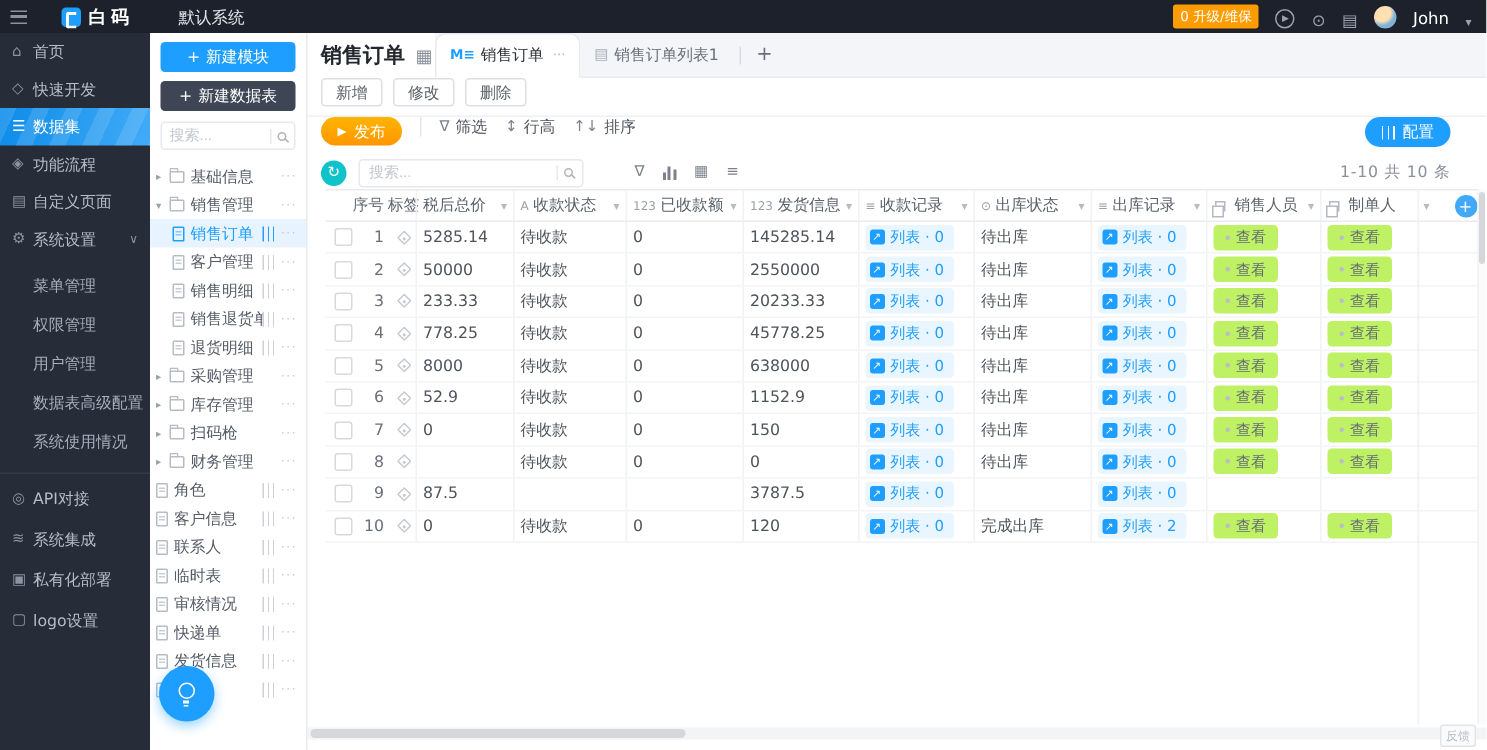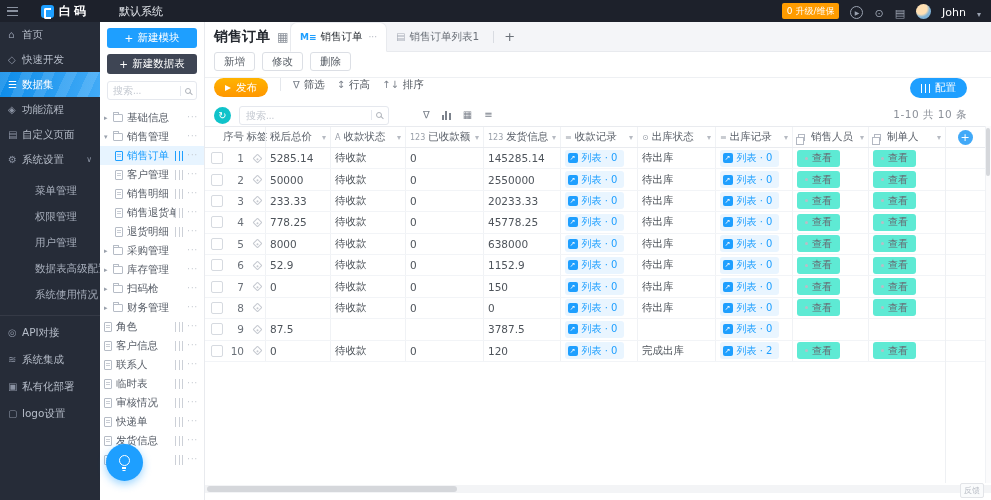--- a/index.html
+++ b/index.html
@@ -25,21 +25,21 @@
   .caret{color:#9aa2b0;font-size:8px}
   
   .sidebar{position:absolute;top:22px;left:0;width:100px;bottom:0;background:#262c38;color:#b6bdc9;overflow:hidden;z-index:20}
   .side-item{height:25px;display:flex;align-items:center;padding-left:8px;cursor:pointer}
   .s-glyph{width:14px;font-size:10px;color:#8b93a3;flex:none}
   .s-label{font-size:10.5px;white-space:nowrap}
   .side-item.active{background:repeating-linear-gradient(115deg,rgba(255,255,255,.12) 0 10px,rgba(255,255,255,0) 10px 20px),
                     linear-gradient(100deg,#0d8ce9,#42abf7);color:#fff}
   .side-item.active .s-glyph{color:#fff}
   .s-chev{margin-left:auto;margin-right:8px;font-size:8px;color:#8b93a3}
-  #side-sub{padding:6px 13px 4px}
+  #side-sub{padding:6px 0 4px}
   .side-subitem{height:26px;display:flex;align-items:center;padding-left:22px;font-size:10.5px;color:#a7aebb;cursor:pointer;white-space:nowrap}
   #side-bottom{border-top:1px solid rgba(255,255,255,.07);margin-top:3px;padding-top:3px}
   #side-bottom .side-item{height:27px}
   
   .panel{position:absolute;top:22px;left:100px;width:105px;bottom:0;background:#fff;border-right:1px solid #e8eaee;z-index:10}
   .p-btn{margin:6px 7px 0;height:20px;border-radius:3px;color:#fff;font-size:10.5px;display:flex;align-items:center;justify-content:center;cursor:pointer;white-space:nowrap}
   .p-btn.blue{background:#1e9fff}
   .p-btn.dark{background:#3e4554}
   .p-btn .plus{margin-right:4px}
   .p-search{margin:7px 7px 0;height:19px;border:1px solid #e5e8ee;border-radius:3px;display:flex;align-items:center;padding:0 5px;gap:4px}
@@ -93,38 +93,38 @@
   .icon-vsliders{width:9px;height:9px;background:repeating-linear-gradient(90deg,#fff 0 1px,transparent 1px 4px)}
   .m-toolbar2{height:22px;display:flex;align-items:center;padding-left:9px;gap:8px}
   .refresh{width:17px;height:17px;border-radius:50%;background:#10c3ca;color:#fff;display:flex;align-items:center;justify-content:center;font-size:10px;cursor:pointer;flex:none}
   .t2-search{width:150px;height:19px;border:1px solid #e5e8ee;border-radius:3px;display:flex;align-items:center;padding:0 6px;gap:4px}
   .t2-search input{border:none;outline:none;flex:1;font-size:10px;min-width:0;background:transparent}
   .t2-icons{display:flex;align-items:center;gap:12px;margin-left:26px;color:#7c828c}
   .icon-chart{display:flex;align-items:flex-end;gap:1.5px;height:9px}
   .icon-chart i{width:2px;background:#7c828c;display:block}
   .pag{margin-left:auto;margin-right:24px;color:#8b9099;font-size:10.5px;letter-spacing:.5px;white-space:nowrap}
   
-  .table{position:absolute;left:0;top:104px;right:6px}
+  .table{position:absolute;left:12px;top:104px;right:6px}
   .tgrid{display:grid;grid-template-columns:20px 24px 16px 65px 75px 78px 77px 77px 78px 77px 76px 77px 40px}
   #thead{height:22px;border-top:1px solid #e9ebef;border-bottom:1px solid #e9ebef;align-items:center;color:#5c626b;font-size:10.5px}
   .trow{height:21.4px;border-bottom:1px solid #f2f4f7;align-items:center;font-size:10.5px;color:#4e545b}
   .tc{display:flex;align-items:center;height:100%;white-space:nowrap}
   .tc.data{border-left:1px solid #f0f2f5;padding:0 4px;overflow:hidden}
   .tc.col-seq{justify-content:flex-end;padding-right:5px;color:#6a7078}
   .tc.col-tag{justify-content:center;overflow:visible}
   .th-ic{color:#9aa0aa;font-size:8px;margin-right:3px;flex:none}
   .th-arrow{margin-left:auto;color:#b6bac2;font-size:8px;padding-left:2px}
   .checkbox{width:12px;height:12px;border:1px solid #d6dae0;border-radius:2px;background:#fff;margin-left:6px;cursor:pointer;flex:none}
   .icon-tag{width:7px;height:7px;border:1px solid #c5c9d0;border-radius:1px;transform:rotate(45deg);position:relative;flex:none}
   .icon-tag::after{content:'';position:absolute;left:1.5px;top:1.5px;width:2px;height:2px;border-radius:50%;background:#c5c9d0}
   .icon-rel{width:7px;height:7px;border:1px solid #b3b8c2;position:relative;margin:0 6px 0 1px;flex:none}
   .icon-rel::after{content:'';position:absolute;left:-3px;top:2px;width:6px;height:6px;border:1px solid #b3b8c2;background:#fff}
   .pill-blue{display:inline-flex;align-items:center;gap:4px;background:#e9f5ff;color:#1e9fff;border-radius:3px;padding:1.5px 7px 1.5px 2.5px;font-size:10px;cursor:pointer}
   .pb-ic{width:10px;height:10px;border-radius:2px;background:#1e9fff;color:#fff;font-size:7px;display:flex;align-items:center;justify-content:center}
-  .pill-gray{display:inline-flex;align-items:center;gap:4px;background:#5eead4;color:#676d75;border-radius:3px;padding:1.5px 8px;font-size:10px;cursor:pointer}
+  .pill-gray{display:inline-flex;align-items:center;gap:4px;background:#bef264;color:#676d75;border-radius:3px;padding:1.5px 8px;font-size:10px;cursor:pointer}
   .pg-dot{width:3px;height:3px;border-radius:50%;background:#b9bec6}
   .add-btn{width:15px;height:15px;border-radius:50%;background:#41a9f8;color:#fff;display:flex;align-items:center;justify-content:center;font-size:11px;margin:auto;cursor:pointer}
   .vline{position:absolute;top:104px;height:357px;width:1px;background:#eef0f3}
   .vscroll{position:absolute;right:0;top:104px;width:6px;height:357px;background:#fbfbfc;border-left:1px solid #f0f2f5}
   .vthumb{position:absolute;right:1px;top:2px;width:4px;height:48px;border-radius:2px;background:#d5d7db}
   .hscroll{position:absolute;left:0;right:0;top:463px;height:8px;background:#f3f4f6}
   .hthumb{position:absolute;left:2px;top:1px;width:250px;height:6px;border-radius:3px;background:#d5d7db}
   .corner-badge{position:absolute;right:7px;top:461px;border:1px solid #e2e4e8;background:#fafbfc;color:#b9bec6;font-size:8px;padding:1px 3px;border-radius:2px}
 </style>
 </head>

